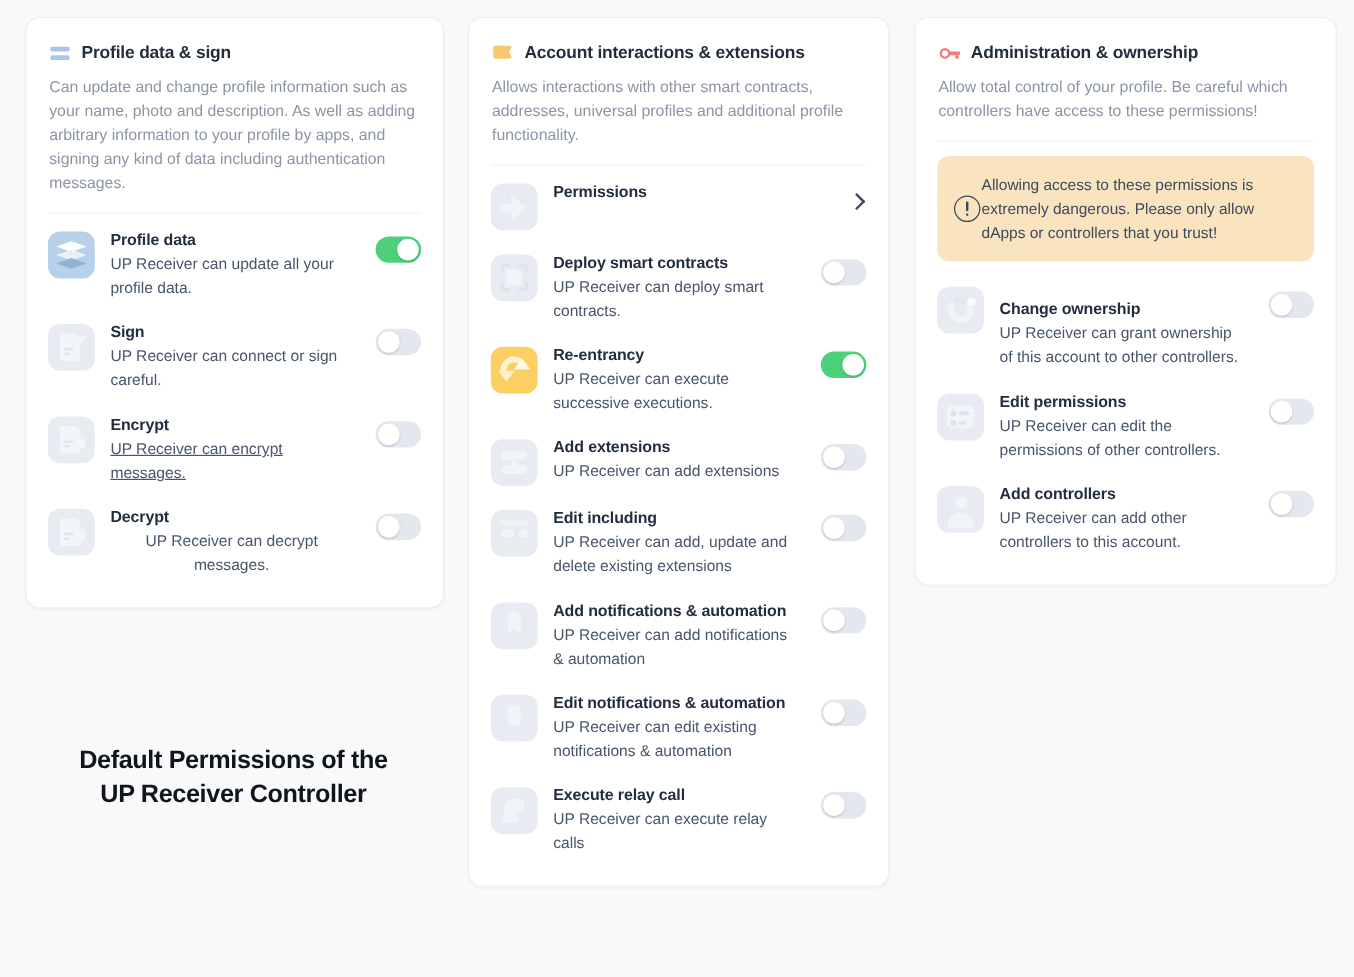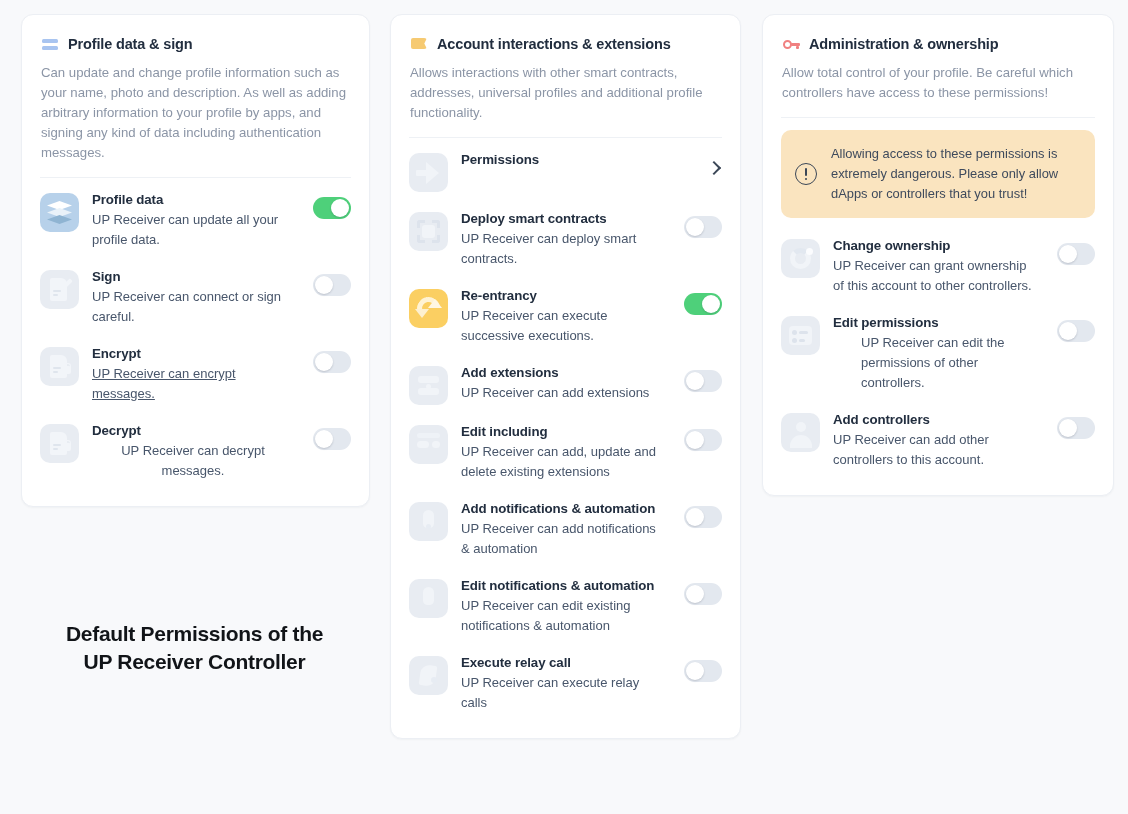--- a/index.html
+++ b/index.html
@@ -103,21 +103,21 @@
     flex:0 0 16px; width:16px; height:16px; margin-top:9px; position:relative;
   }
   .chevron:before{
     content:""; position:absolute; left:3px; top:3px;
     width:8px; height:8px; border-right:2px solid #3b4757; border-top:2px solid #3b4757;
     transform:rotate(45deg);
   }
 
   
   .warn {
-    display:flex; align-items:center; gap:14px;
+    display:flex; align-items:center; gap:1px;
     background:#fae4bf; border-radius:10px;
     padding:14px 16px 14px 14px; margin:12px 0 10px 0;
   }
   .warn-icon { flex:0 0 22px; width:22px; height:22px; position:relative; }
   .warn-icon .circ{
     position:absolute; inset:0; border:1.6px solid #3b4757; border-radius:50%;
   }
   .warn-icon .bang{
     position:absolute; left:50%; top:5px; width:1.7px; height:8px; margin-left:-.85px;
     background:#3b4757; border-radius:1px;
@@ -455,41 +455,41 @@
     </div>
 
     <div class="perm">
       <span class="perm-thumb">
         <span class="g g-own" style="position:absolute;inset:0">
             <span class="o"></span>
             <span class="d"></span>
           </span>
       </span>
       <span class="perm-body">
-        <span class="perm-title" style="display: block;">Change ownership</span>
+        <span class="perm-title" style="display: block; margin-top: 12px;">Change ownership</span>
         <span class="perm-desc" style="display: block;">UP Receiver can grant ownership of this account to other controllers.</span>
       </span>
       <span class="toggle">
           <span class="knob"></span>
         </span>
     </div>
 
     <div class="perm">
       <span class="perm-thumb">
         <span class="g g-perm" style="position:absolute;inset:0">
           <span class="card2"></span>
             <span class="dot dot1"></span>
             <span class="dot dot2"></span>
             <span class="ln ln1"></span>
             <span class="ln ln2"></span>
         </span>
       </span>
       <span class="perm-body">
         <span class="perm-title" style="display: block;">Edit permissions</span>
-        <span class="perm-desc" style="display: block; margin-left: 28px;">UP Receiver can edit the permissions of other controllers.</span>
+        <span class="perm-desc" style="display: block;">UP Receiver can edit the permissions of other controllers.</span>
       </span>
       <span class="toggle">
           <span class="knob"></span>
         </span>
     </div>
 
     <div class="perm">
       <span class="perm-thumb">
         <span class="g g-user" style="position:absolute;inset:0">
             <span class="h"></span>

